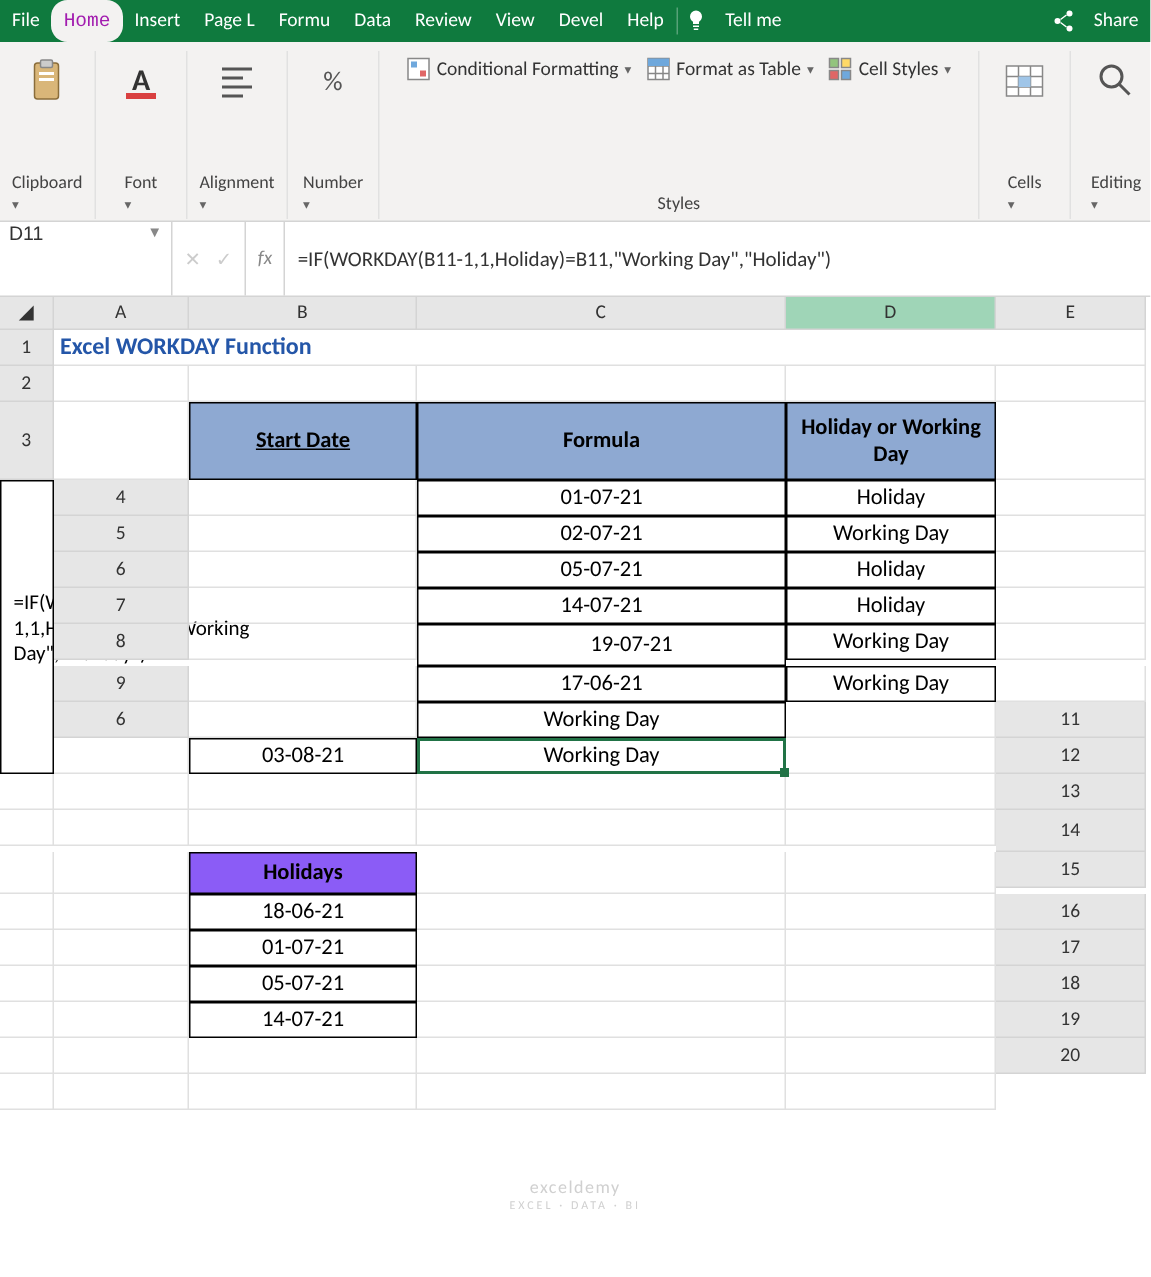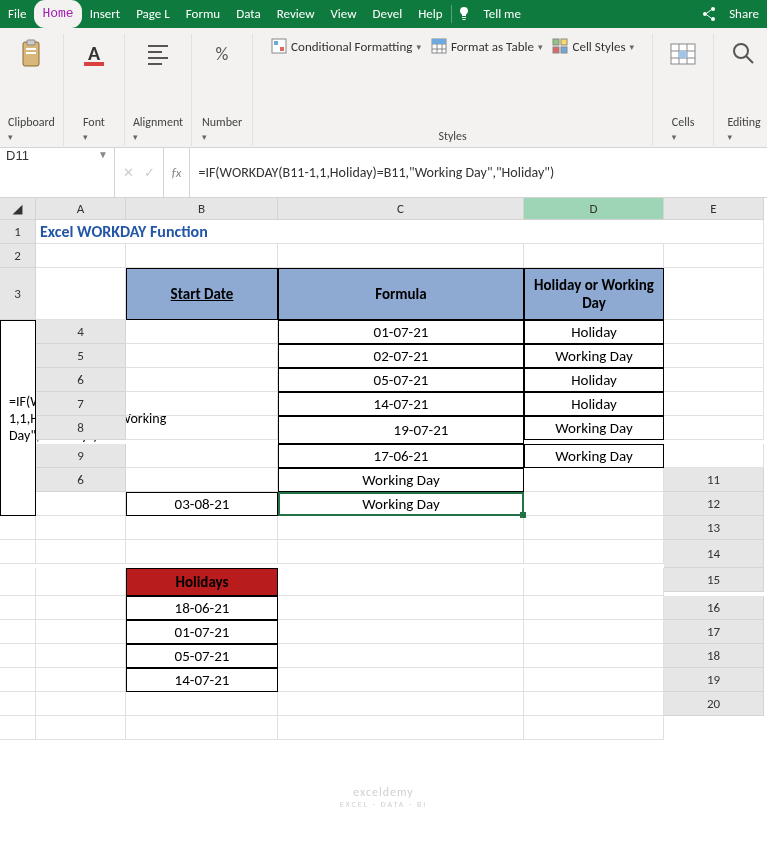--- a/index.html
+++ b/index.html
@@ -39,21 +39,21 @@
 .grid { display: grid; grid-template-columns: 36px 90px 152px 246px 140px 100px; position: relative; }
 .hdr { background: #e6e6e6; border-right: 1px solid #d4d4d4; border-bottom: 1px solid #d4d4d4; text-align: center; color: #333; font-size: 13px; height: 22px; line-height: 22px; }
 .hdr.sel { background: #9fd5b7; }
 .rowhdr { background: #e6e6e6; border-right: 1px solid #d4d4d4; border-bottom: 1px solid #d4d4d4; text-align: center; color: #333; font-size: 13px; display: flex; align-items: center; justify-content: center; }
 .cell { border-right: 1px solid #e0e0e0; border-bottom: 1px solid #e0e0e0; padding: 0 4px; display: flex; align-items: center; font-size: 15px; color: #000; min-height: 22px; font-family: Calibri, sans-serif; }
 .title-cell { color: #2456a8; font-weight: bold; font-size: 16px; }
 
 .tbl-hdr { background: #8ea9d2; border: 1px solid #000 !important; font-weight: bold; text-align: center; justify-content: center; }
 .tbl-cell { border: 1px solid #000 !important; justify-content: center; }
 .tbl-formula { border: 1px solid #000 !important; padding: 4px 8px; font-size: 14px; align-items: center; }
-.hol-hdr { background: #b91c1c; border: 1px solid #000 !important; font-weight: bold; justify-content: center; }
+.hol-hdr { background: #8b5cf6; border: 1px solid #000 !important; font-weight: bold; justify-content: center; }
 
 .active-cell { position: relative; }
 .active-cell::after { content: ''; position: absolute; inset: -1px; border: 2px solid #217346; pointer-events: none; }
 .active-cell::before { content: ''; position: absolute; right: -3px; bottom: -3px; width: 6px; height: 6px; background: #217346; }
 
 .watermark { position: absolute; left: 50%; transform: translateX(-50%); top: 785px; color: #d0d0d0; font-size: 12px; letter-spacing: 1px; text-align: center; pointer-events: none; }
 .watermark .sub { font-size: 8px; letter-spacing: 2px; }
 
 svg { display: block; }
 </style>

